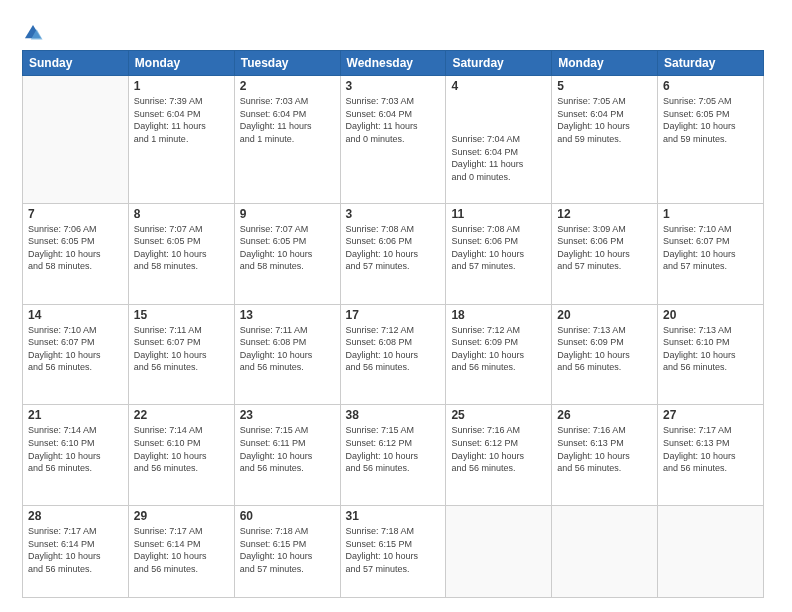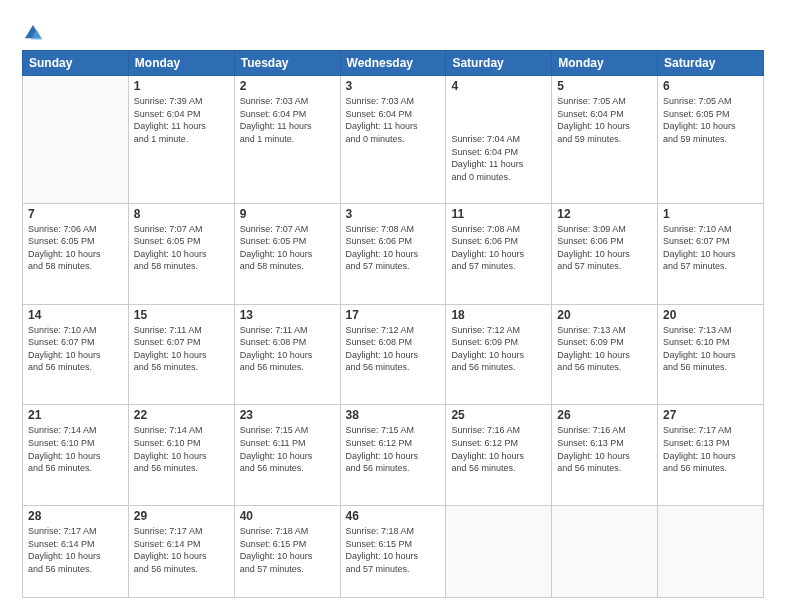--- a/index.html
+++ b/index.html
@@ -346,28 +346,28 @@
 and 56 minutes.</div>
           </td>
           <td>
             <span class="day-num">29</span>
             <div class="cell-info" style="white-space: pre-line;">Sunrise: 7:17 AM
 Sunset: 6:14 PM
 Daylight: 10 hours
 and 56 minutes.</div>
           </td>
           <td>
-            <span class="day-num">40</span>
+            <span class="day-num">60</span>
             <div class="cell-info" style="white-space: pre-line;">Sunrise: 7:18 AM
 Sunset: 6:15 PM
 Daylight: 10 hours
 and 57 minutes.</div>
           </td>
           <td>
-            <span class="day-num">46</span>
+            <span class="day-num">31</span>
             <div class="cell-info" style="white-space: pre-line;">Sunrise: 7:18 AM
 Sunset: 6:15 PM
 Daylight: 10 hours
 and 57 minutes.</div>
           </td>
           <td class="empty-cell"></td>
           <td class="empty-cell"></td>
           <td class="empty-cell"></td>
         </tr>
       </tbody>

